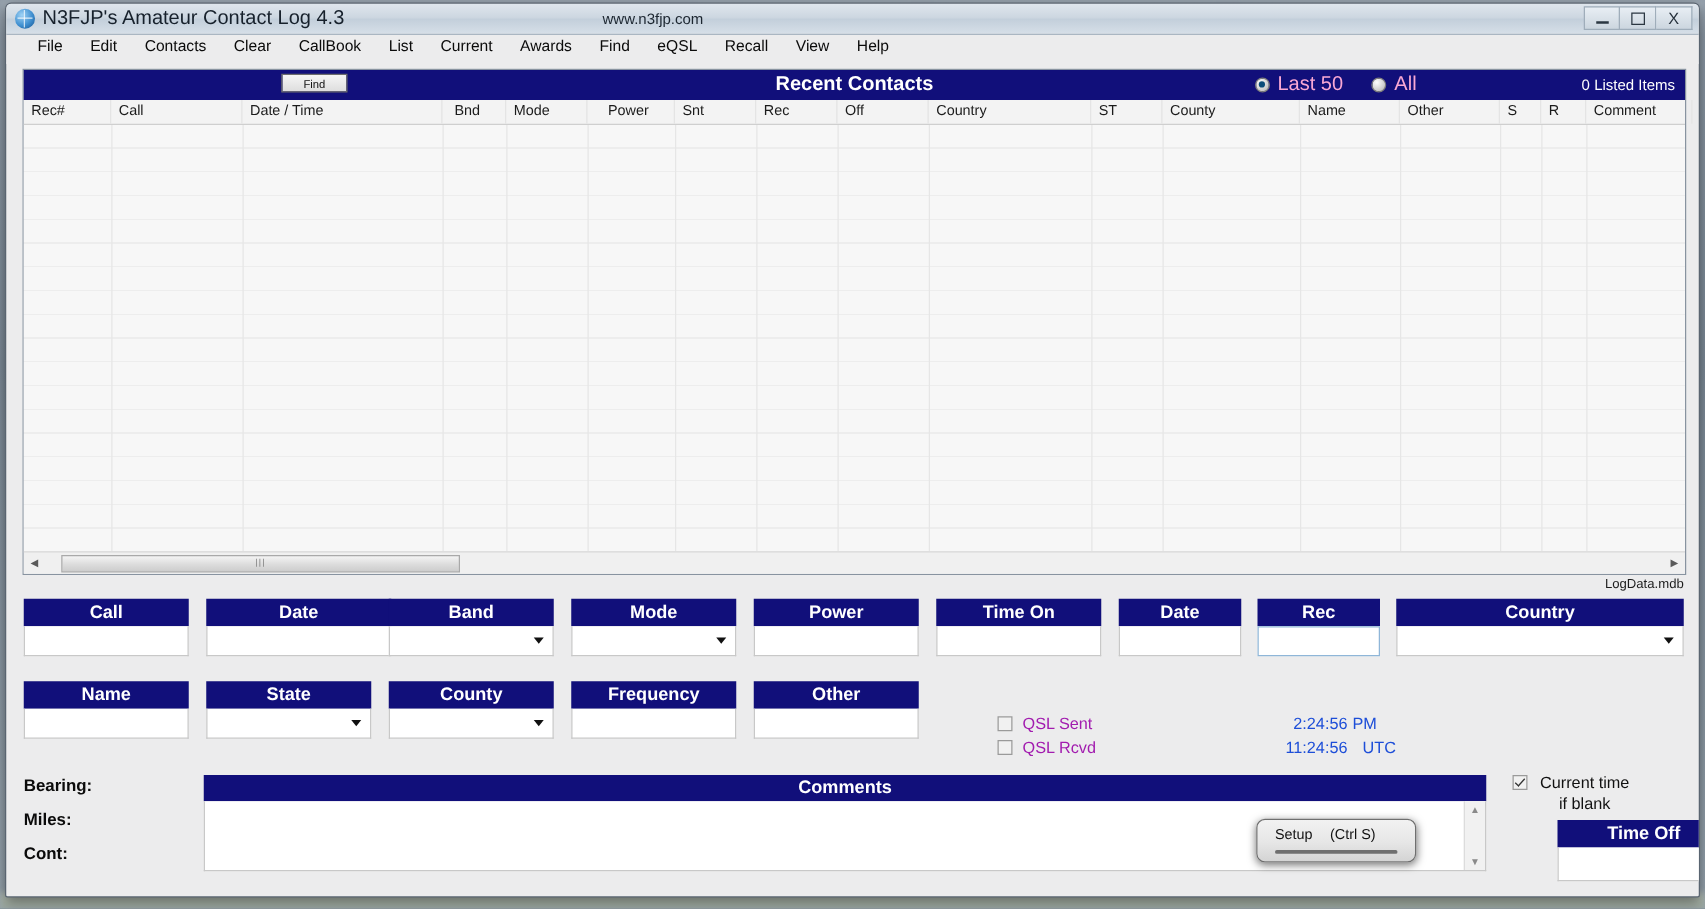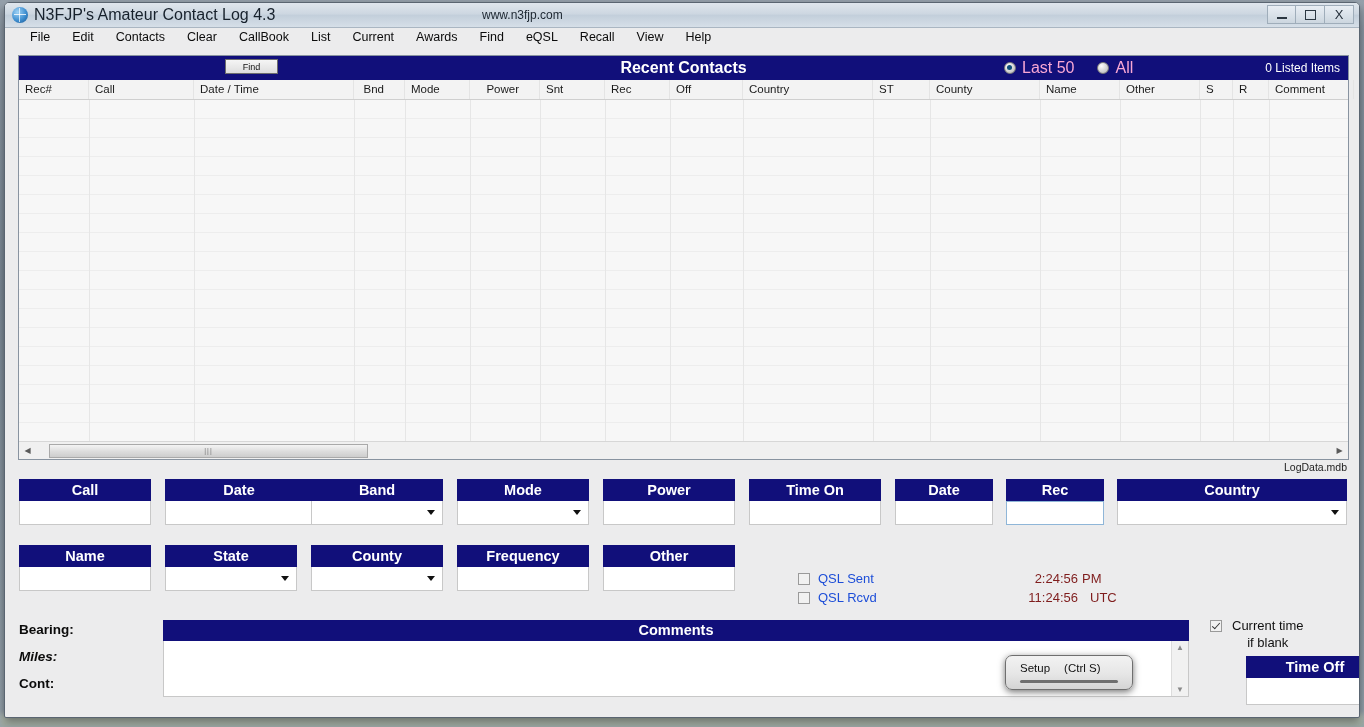--- a/index.html
+++ b/index.html
@@ -305,22 +305,22 @@
   }
   .chk.on:after {
     content: "";
     position: absolute;
     left: 3px; top: 0px;
     width: 3px; height: 7px;
     border: solid #333;
     border-width: 0 1.6px 1.6px 0;
     transform: rotate(42deg);
   }
-  .qsl-row { display: flex; align-items: center; gap: 8px; font-size: 13px; color: #1d4ed8; height: 19px;}
-  .time-row { font-size: 13px; color: #7f1d1d; height: 19px; display:flex; align-items:center;}
+  .qsl-row { display: flex; align-items: center; gap: 8px; font-size: 13px; color: #a21caf; height: 19px;}
+  .time-row { font-size: 13px; color: #1d4ed8; height: 19px; display:flex; align-items:center;}
 
   .btn3d {
     background: linear-gradient(180deg,#fbfbfb 0%, #ededed 48%, #e0e0e0 52%, #d2d2d2 100%);
     border: 1px solid #8d8d8d;
     border-radius: 3px;
     font-size: 13px;
     color: #111;
     display: flex; align-items: center; justify-content: center;
     box-sizing: border-box;
   }
@@ -595,21 +595,21 @@
       </div>
 
     </div>
 
     <div style="position:relative;height:110px;">
 
       <div style="position:absolute;left:14px;top:11px;">
         <span class="bottom-label">Bearing:</span>
         <span class="bottom-label" style="font-weight:normal;margin-left:6px;"></span>
       </div>
-      <div style="position:absolute;left:14px;top:38px;font-style:italic;">
+      <div style="position:absolute;left:14px;top:38px;">
         <span class="bottom-label">Miles:</span>
         <span class="bottom-label" style="font-weight:normal;margin-left:6px;"></span>
       </div>
       <div style="position:absolute;left:14px;top:65px;">
         <span class="bottom-label">Cont:</span>
         <span class="bottom-label" style="font-weight:normal;margin-left:6px;"></span>
       </div>
 
       <div style="position:absolute;left:158px;top:11px;width:1026px;">
         <div id="comments-head">Comments</div>

